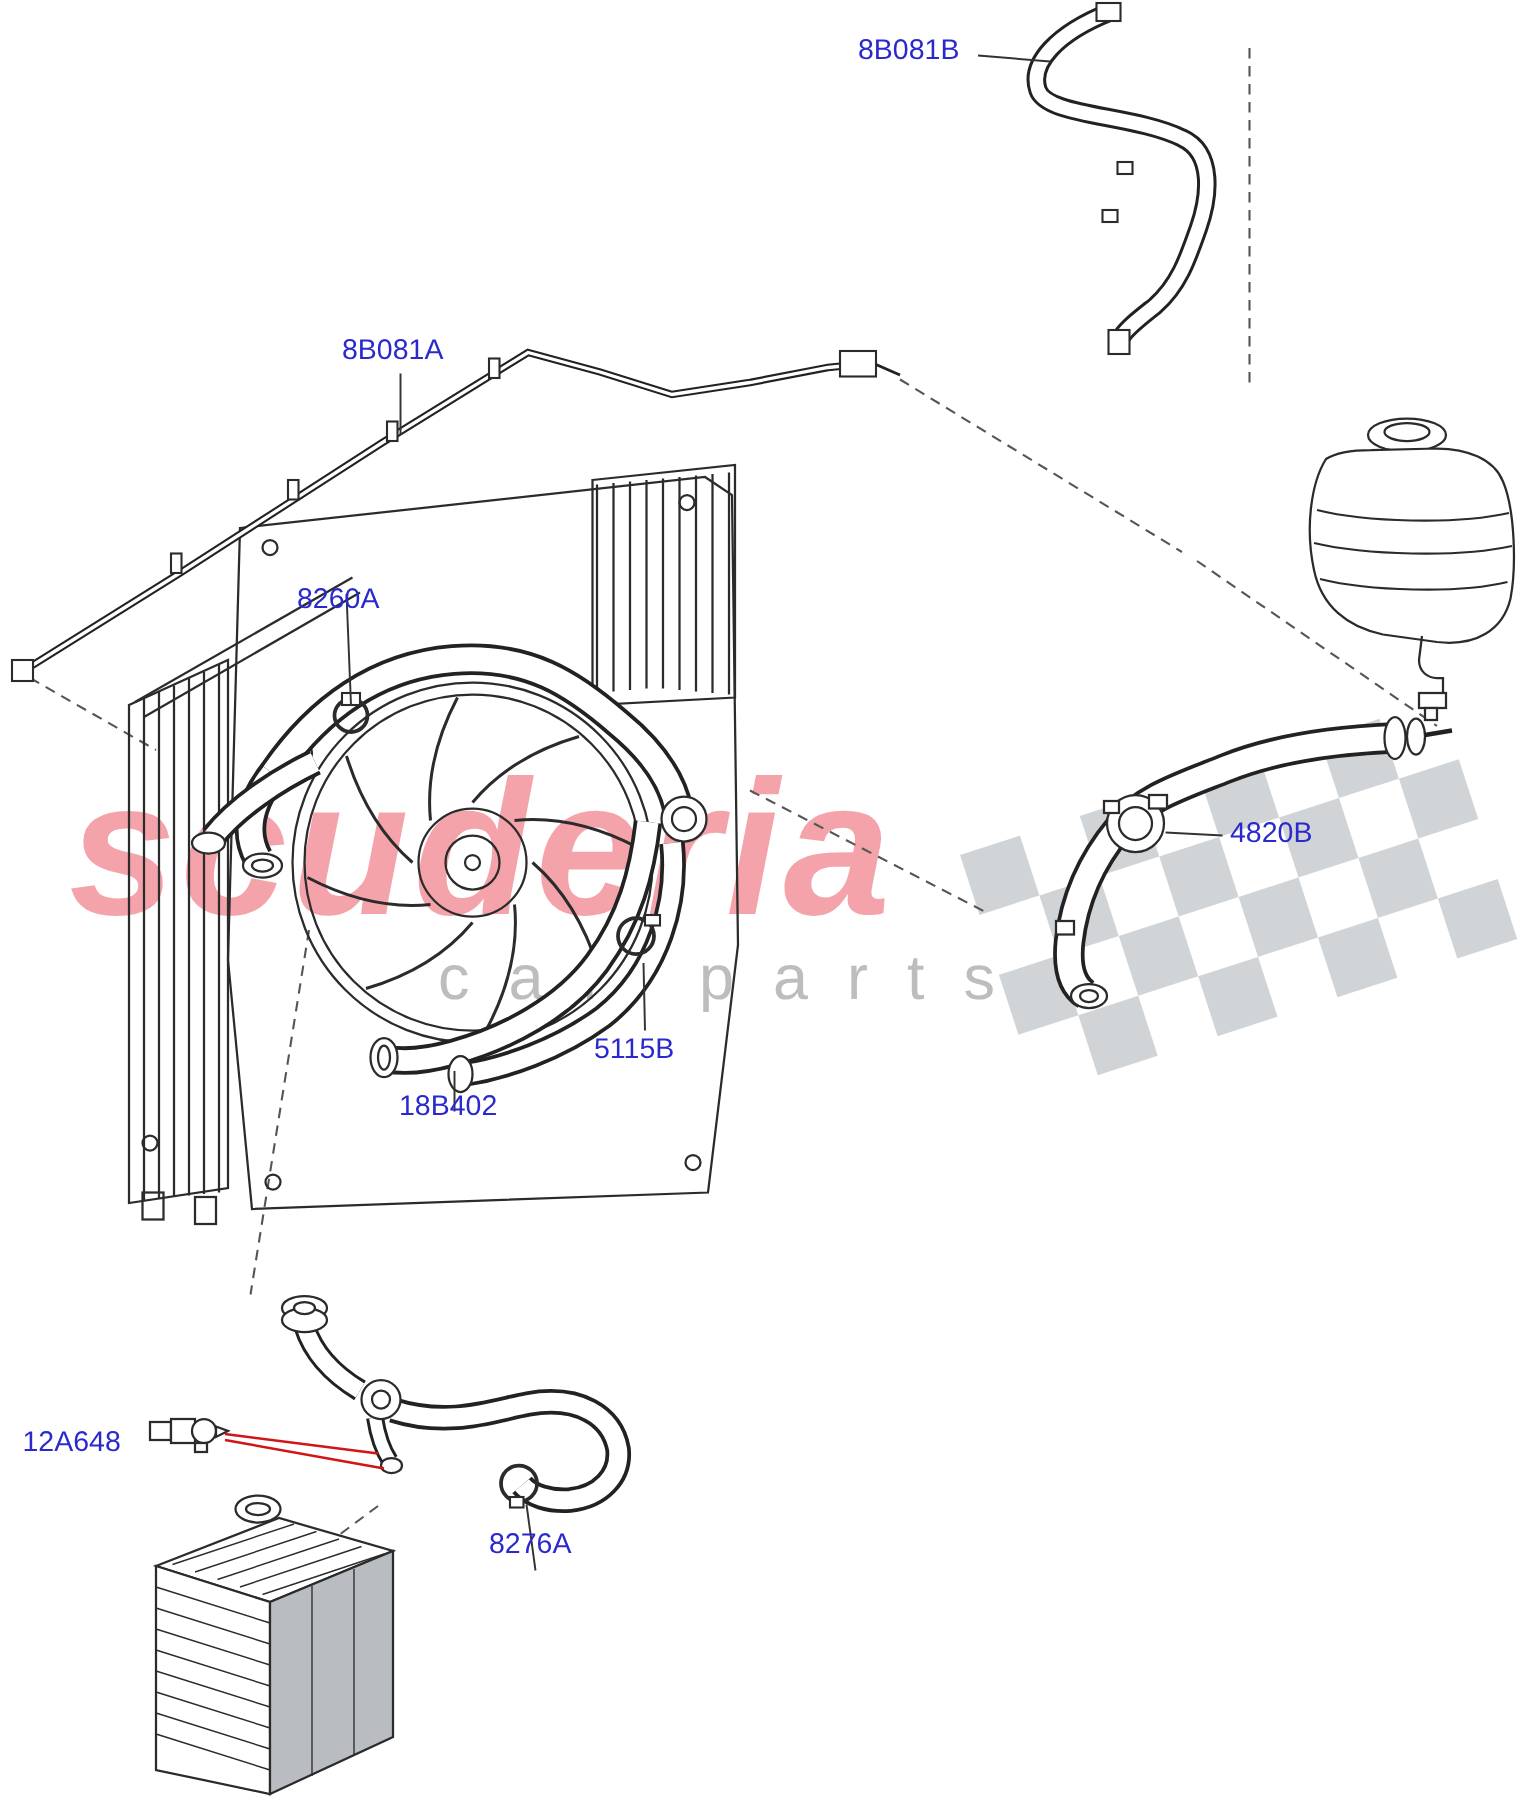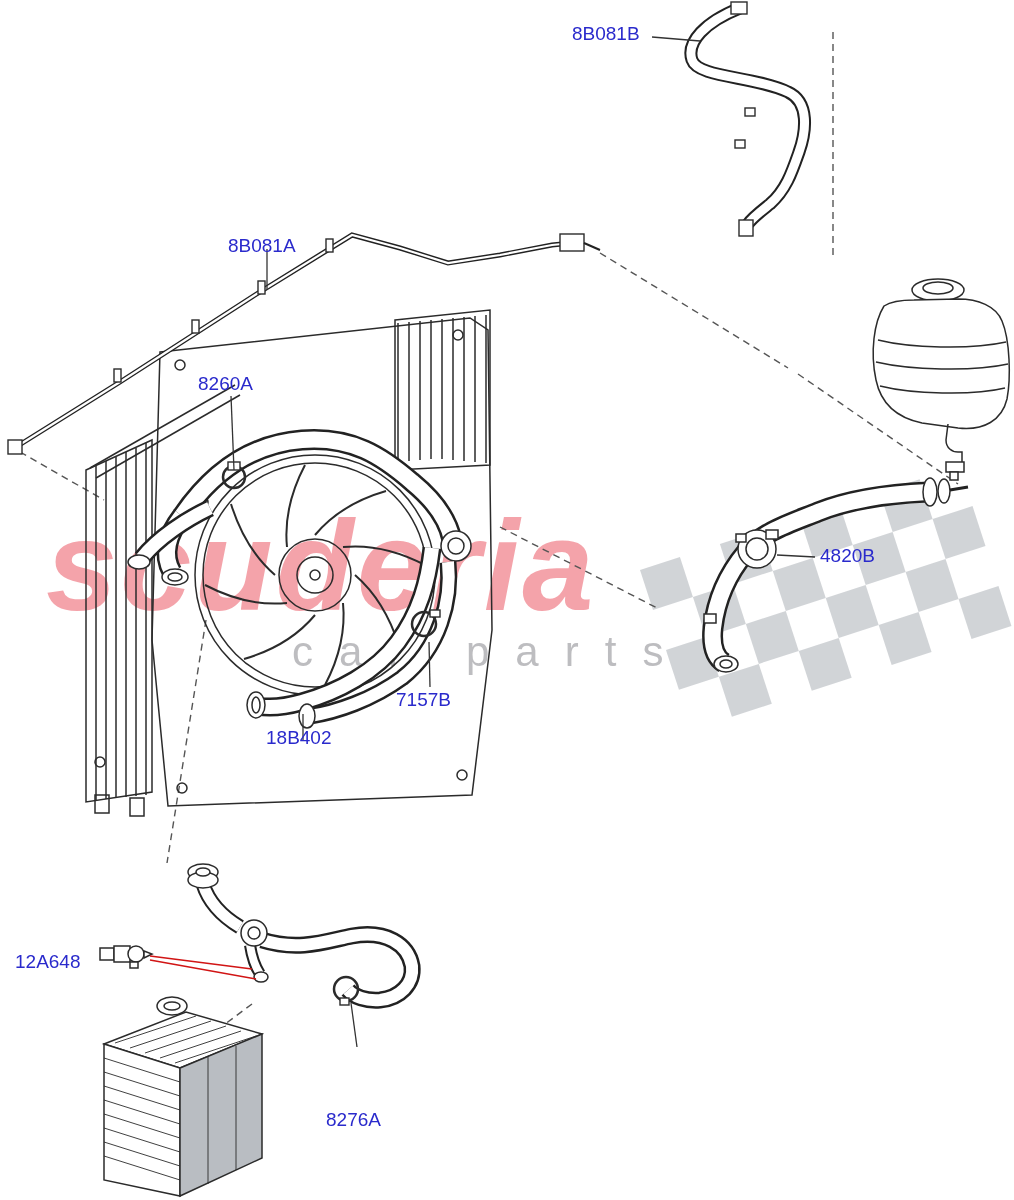--- a/index.html
+++ b/index.html
@@ -240,20 +240,20 @@
     <path d="M 815 557 L 777 555"></path>
     <path d="M 430 687 L 429 642"></path>
     <path d="M 303 741 L 303 714"></path>
     <path d="M 357 1047 L 351 1003"></path>
   </g>
 </svg>
 </div>
 
 <div class="layer layer-labels">
   <div class="part-label" style="left:572px; top:24px">8B081B</div>
-  <div class="part-label" style="left:228px; top:236px">8B081A</div>
-  <div class="part-label" style="left:198px; top:374px">8260A</div>
+  <div class="part-label" style="left:228px; top:224px">8B081A</div>
+  <div class="part-label" style="left:198px; top:390px">8260A</div>
   <div class="part-label" style="left:820px; top:546px">4820B</div>
-  <div class="part-label" style="left:396px; top:690px">7157B</div>
+  <div class="part-label" style="left:396px; top:690px">5115B</div>
   <div class="part-label" style="left:266px; top:728px">18B402</div>
   <div class="part-label" style="left:15px; top:952px">12A648</div>
-  <div class="part-label" style="left:326px; top:1110px">8276A</div>
+  <div class="part-label" style="left:326px; top:1020px">8276A</div>
 </div>
 
 </body></html>

